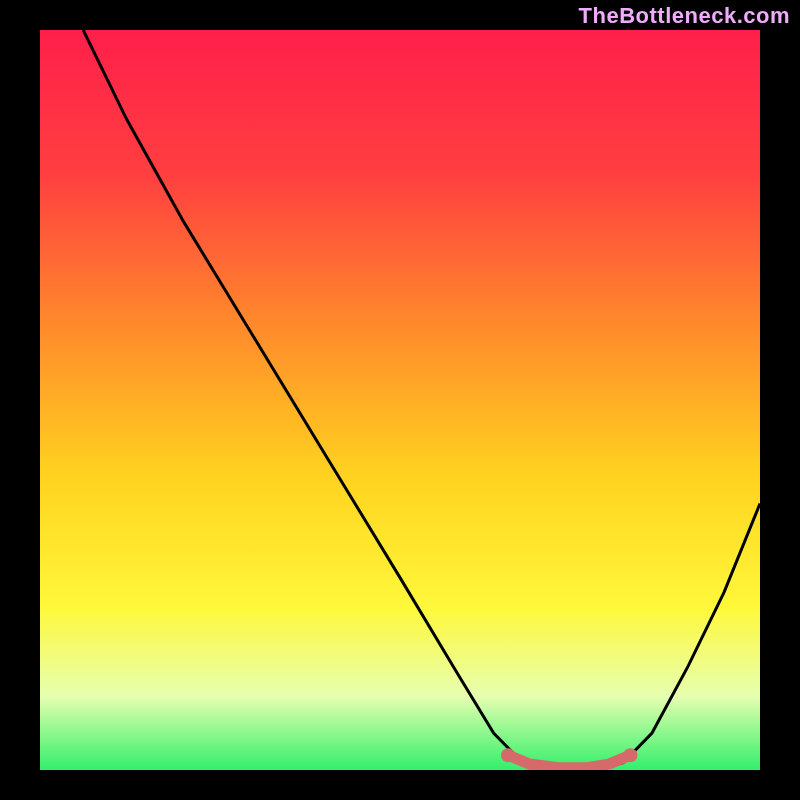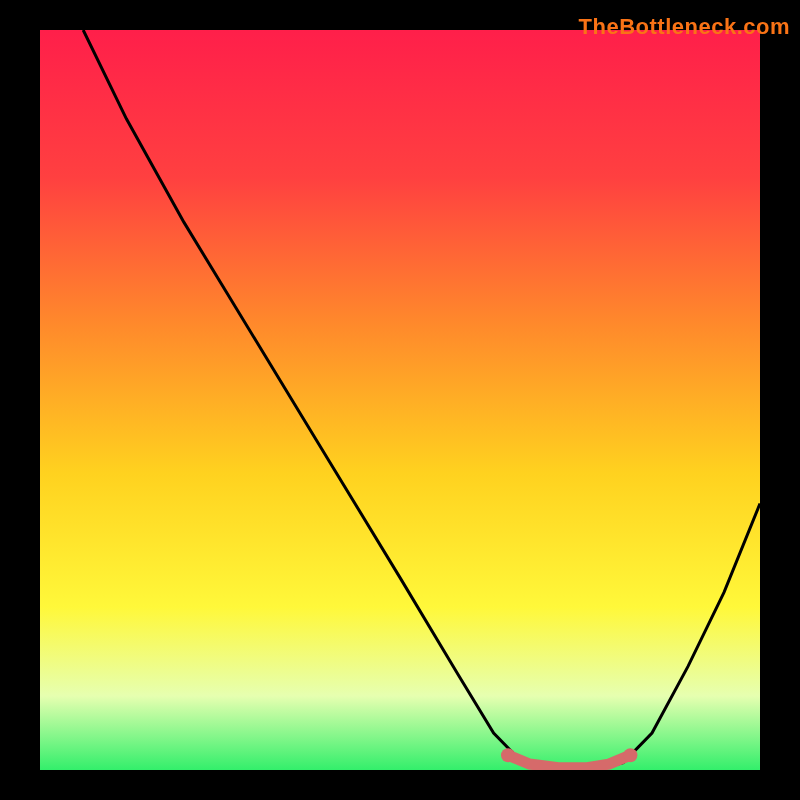--- a/index.html
+++ b/index.html
@@ -7,23 +7,23 @@
     padding: 0;
     background: #000;
     width: 800px;
     height: 800px;
     overflow: hidden;
     position: relative;
     font-family: Arial, Helvetica, sans-serif;
   }
   .watermark {
     position: absolute;
-    top: 14px;
+    top: 3px;
     right: 10px;
-    color: #f97316;
+    color: #f0abfc;
     font-size: 22px;
     font-weight: bold;
     letter-spacing: 0.5px;
     z-index: 5;
   }
   .chart-wrap {
     position: absolute;
     left: 40px;
     top: 30px;
     width: 720px;

